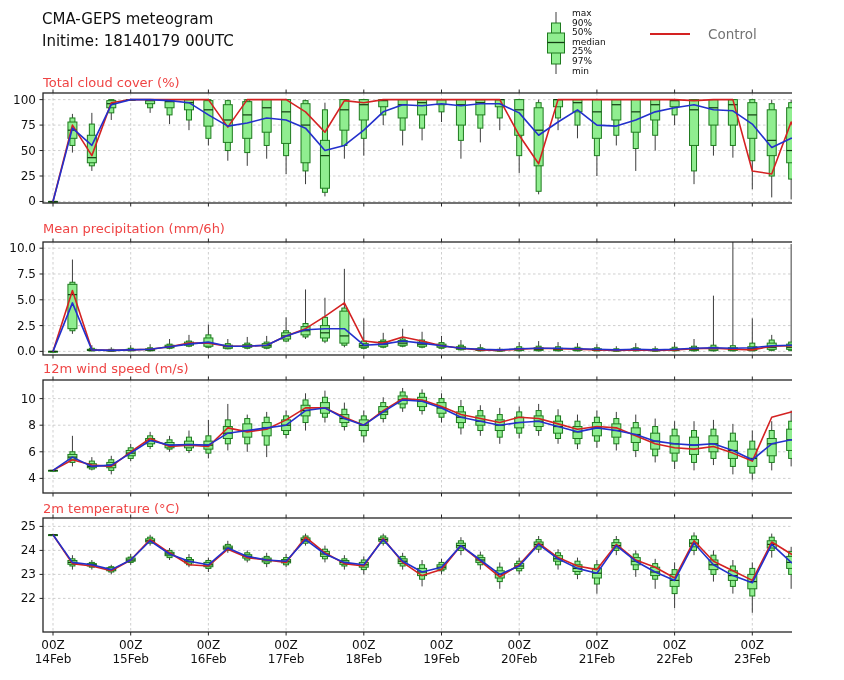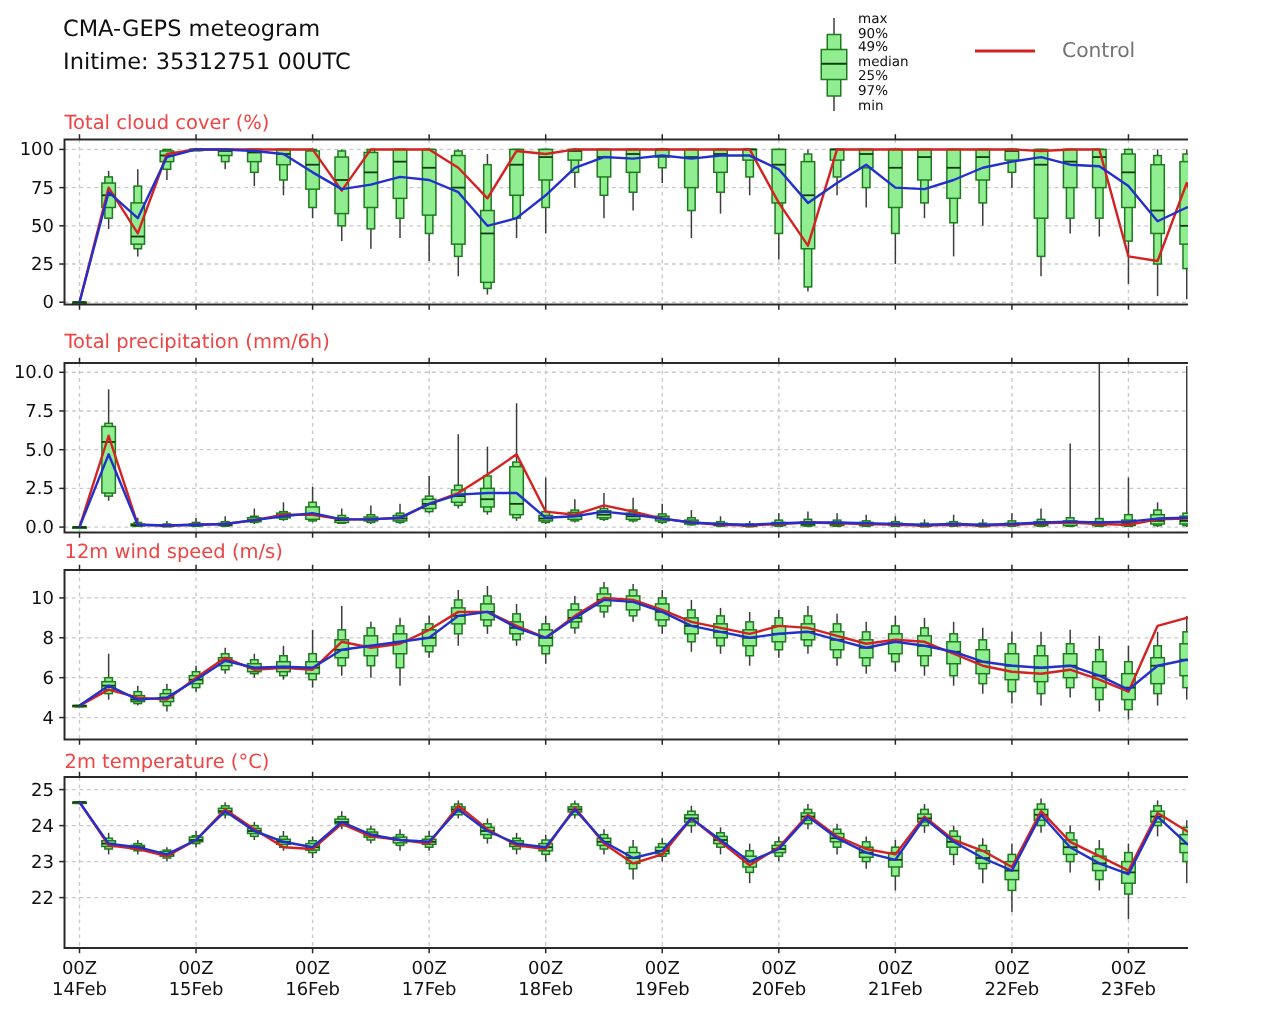--- a/index.html
+++ b/index.html
@@ -16,50 +16,50 @@
   .legend-line{display:inline-block;width:40px;height:0;border-top:2px solid #000;margin-right:18px;}
   .legend-label{font-size:13.5px;color:#737373;}
 </style>
 </head>
 <body>
 
 <div id="page">
 
   <div class="hdr">
     <div>CMA-GEPS meteogram</div>
-    <div>Initime: 35312751 00UTC</div>
+    <div>Initime: 18140179 00UTC</div>
   </div>
 
   <div class="box-legend">
     <svg width="26" height="72" viewBox="0 0 26 72">
       <line x1="13" y1="4" x2="13" y2="66" stroke="#3d3d3d" stroke-width="1"></line>
       <rect x="8.5" y="15" width="9" height="41" fill="#90ee90" stroke="#1e7a1e" stroke-width="1"></rect>
       <rect x="4.5" y="25" width="17" height="20" fill="#90ee90" stroke="#1e7a1e" stroke-width="1"></rect>
       <line x1="4.5" y1="34.5" x2="21.5" y2="34.5" stroke="#113c11" stroke-width="1.3"></line>
     </svg>
     <div class="box-legend-labels" id="boxLabels">
         <div>max</div>
         <div>90%</div>
-        <div>49%</div>
+        <div>50%</div>
         <div>median</div>
         <div>25%</div>
         <div>97%</div>
         <div>min</div>
       </div>
   </div>
 
   <div class="line-legend">
     <div class="legend-row">
       <span class="legend-line" id="swControl" style="border-top-color: rgb(212, 34, 34);"></span>
       <span class="legend-label">Control</span>
     </div>
   </div>
 
   <div class="panel-title" id="pt0">Total cloud cover (%)</div>
-  <div class="panel-title" id="pt1">Total precipitation (mm/6h)</div>
+  <div class="panel-title" id="pt1">Mean precipitation (mm/6h)</div>
   <div class="panel-title" id="pt2">12m wind speed (m/s)</div>
   <div class="panel-title" id="pt3">2m temperature (°C)</div>
 
   <svg id="canvas" width="844" height="680" viewBox="0 0 844 680">
       <g>
         <g>
           <line x1="53" y1="93" x2="53" y2="203" stroke="#c9c9c9" stroke-width="0.9" stroke-dasharray="2.5 2.5"></line>
           <line x1="130.7" y1="93" x2="130.7" y2="203" stroke="#c9c9c9" stroke-width="0.9" stroke-dasharray="2.5 2.5"></line>
           <line x1="208.4" y1="93" x2="208.4" y2="203" stroke="#c9c9c9" stroke-width="0.9" stroke-dasharray="2.5 2.5"></line>
           <line x1="286.1" y1="93" x2="286.1" y2="203" stroke="#c9c9c9" stroke-width="0.9" stroke-dasharray="2.5 2.5"></line>

